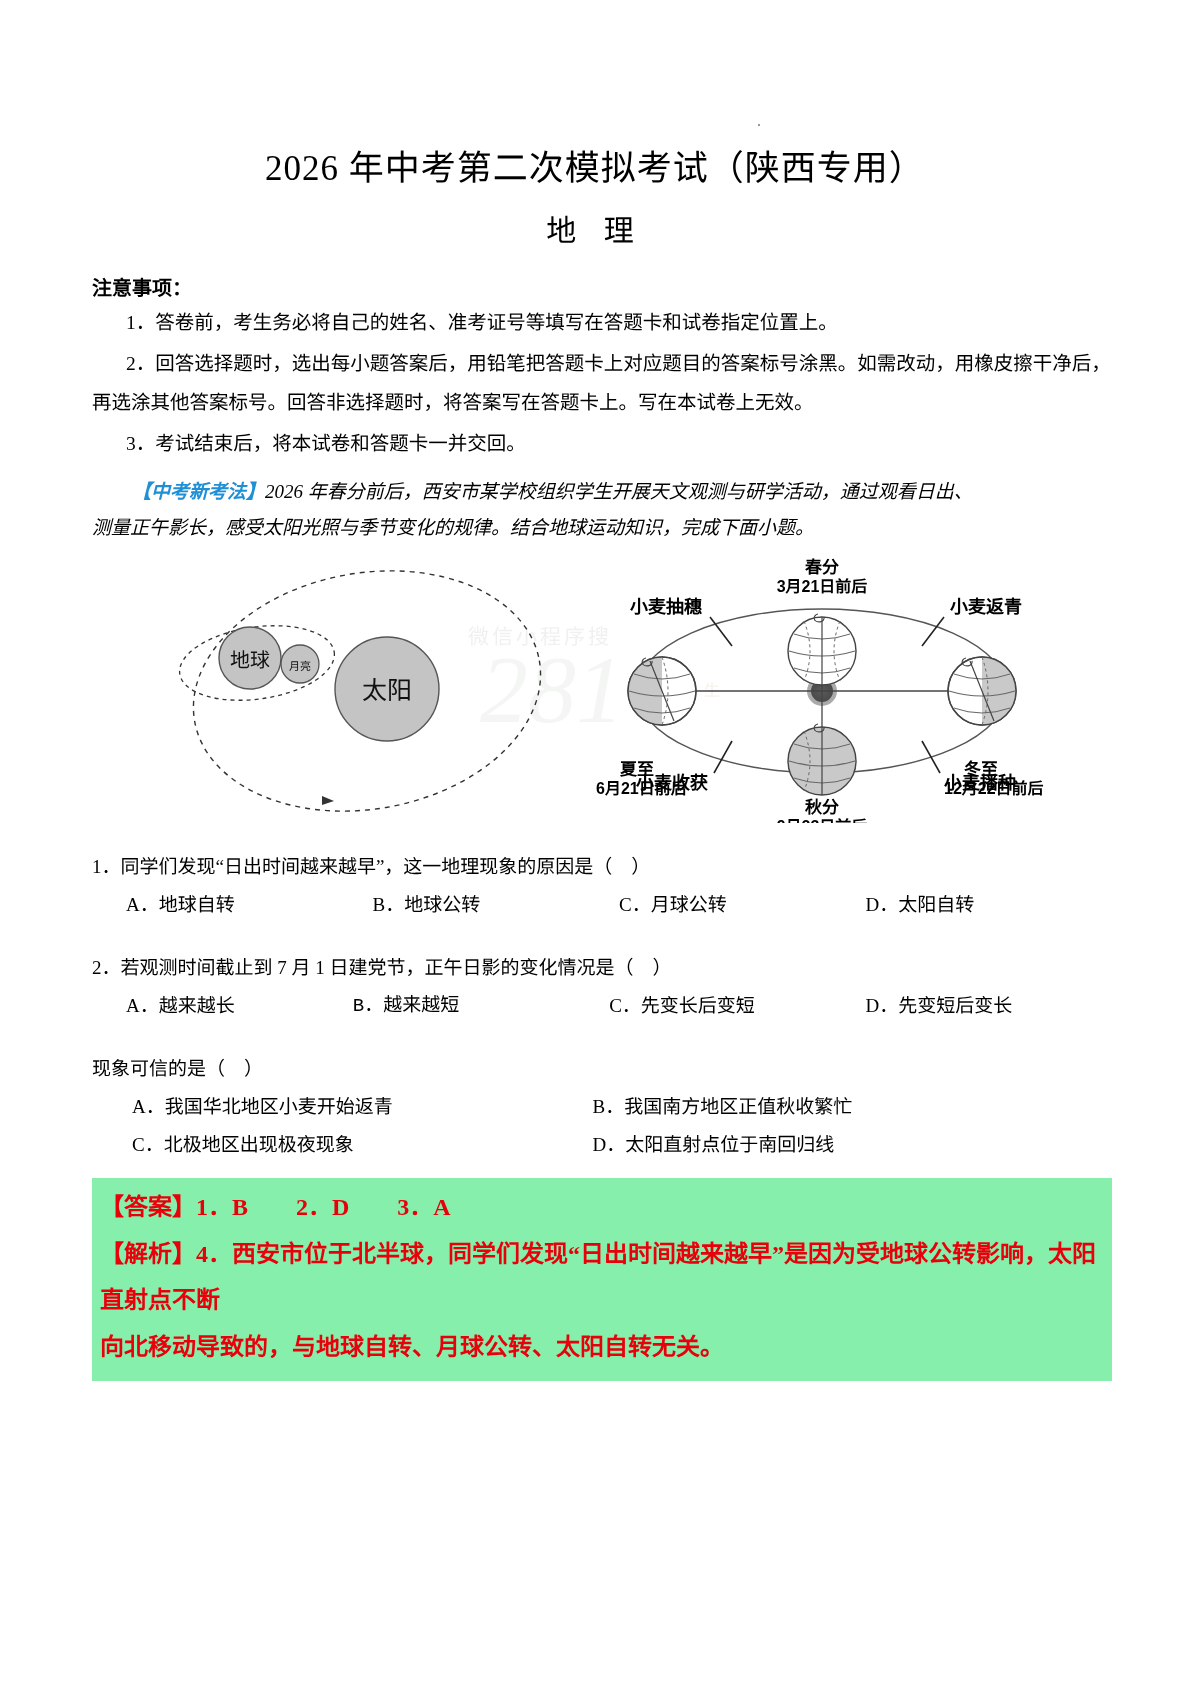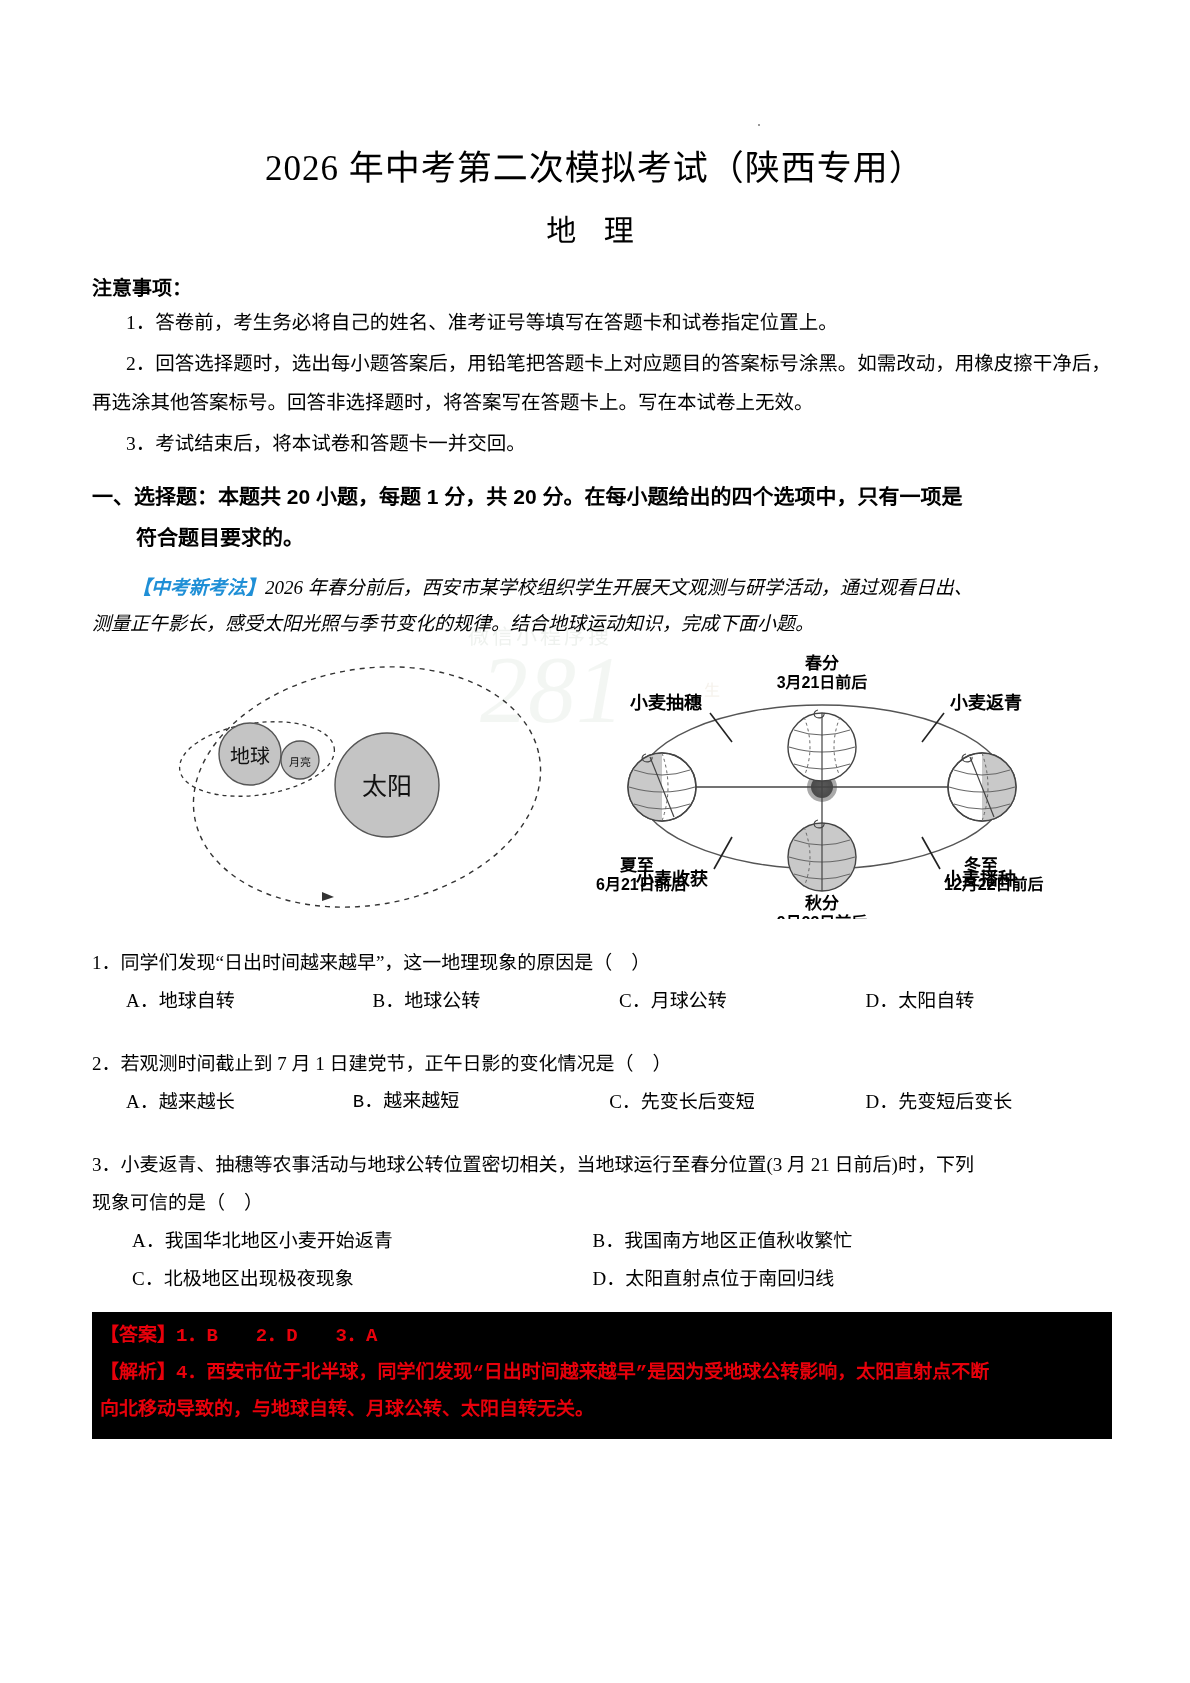--- a/index.html
+++ b/index.html
@@ -143,27 +143,27 @@
     margin-top:0px;
   }
   .opts.four > div{ width:25%; }
   .opts.two{ padding-left:40px; }
   .opts.two > div{ width:47%; }
   .opts.four.wide > div:nth-child(1){ width:23%; }
   .opts.four.wide > div:nth-child(2){ width:26%;font-family:Liberation Mono, monospace; }
   .opts.four.wide > div:nth-child(3){ width:26%; }
   
   .answer-block{
-    background:#000000;
+    background:#86efac;
     color:#e8000b;
     margin-top:14px;
     padding:6px 10px 10px 8px;
-    font-size:19px;
+    font-size:24px;
     line-height:1.95;
-    font-family:Liberation Mono, monospace;
+    font-family:Liberation Serif, serif;
   }
   .answer-line{ white-space:pre; font-weight:bold; }
   .answer-line .lbl{ font-weight:bold; }
   .explain-line{ font-weight:bold; }
   .explain-line .lbl{ font-weight:bold; }
   
   .footer{
     position:absolute;
     bottom:60px;
     left:0; right:0;
@@ -194,24 +194,20 @@
   <div class="doc-title">2026 年中考第二次模拟考试（陕西专用）</div>
   <div class="doc-subject">地 理</div>
 
   <div class="content">
 
     <div class="notice-title">注意事项：</div>
     <div class="notice-item">1．答卷前，考生务必将自己的姓名、准考证号等填写在答题卡和试卷指定位置上。</div>
     <div class="notice-item">2．回答选择题时，选出每小题答案后，用铅笔把答题卡上对应题目的答案标号涂黑。如需改动，用橡皮擦干净后，再选涂其他答案标号。回答非选择题时，将答案写在答题卡上。写在本试卷上无效。</div>
     <div class="notice-item">3．考试结束后，将本试卷和答题卡一并交回。</div>
 
-    <div class="section-head">
-      <span>一、选择题：本题共 20 小题，每题 1 分，共 20 分。在每小题给出的四个选项中，只有一项是</span>
-      <span class="cont">符合题目要求的。</span>
-    </div>
 
     <div class="material">
       <span class="tag-new">【中考新考法】</span><span>2026 年春分前后，西安市某学校组织学生开展天文观测与研学活动，通过观看日出、</span>
     </div>
     <div class="material" style="text-indent:0;margin-top:-2px;">
       <span>测量正午影长，感受太阳光照与季节变化的规律。结合地球运动知识，完成下面小题。</span>
     </div>
 
     <div class="figure">
       <svg class="fig-svg" width="900" height="272" viewBox="0 0 900 272">
@@ -334,21 +330,20 @@
 
     <div class="q-stem">2．若观测时间截止到 7 月 1 日建党节，正午日影的变化情况是（　）</div>
     <div class="opts four wide">
       <div>A．越来越长</div>
       <div>B．越来越短</div>
       <div>C．先变长后变短</div>
       <div>D．先变短后变长</div>
     </div>
 
     <div class="q-stem">
-      <span>3．小麦返青、抽穗等农事活动与地球公转位置密切相关，当地球运行至春分位置(3 月 21 日前后)时，下列</span>
       <span class="wrap2" style="text-indent:0;">现象可信的是（　）</span>
     </div>
     <div class="opts two">
       <div>A．我国华北地区小麦开始返青</div>
       <div>B．我国南方地区正值秋收繁忙</div>
     </div>
     <div class="opts two">
       <div>C．北极地区出现极夜现象</div>
       <div>D．太阳直射点位于南回归线</div>
     </div>

